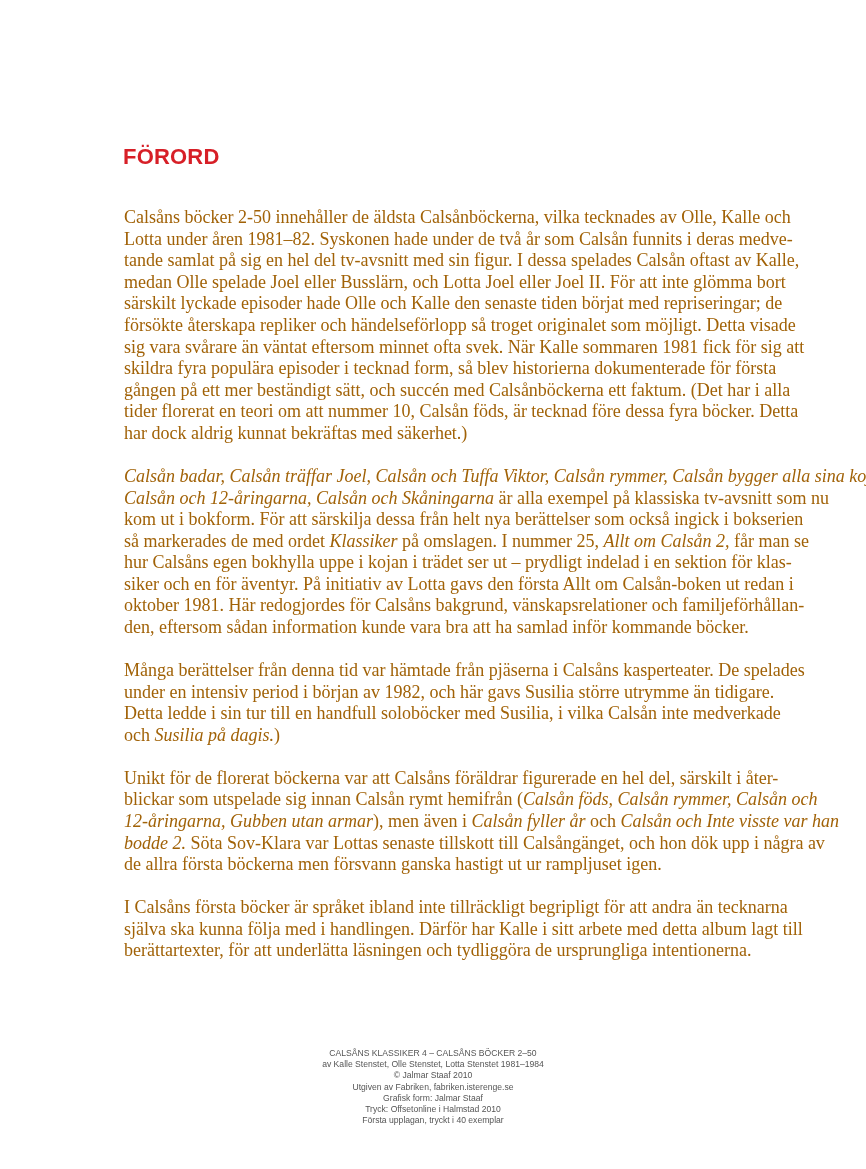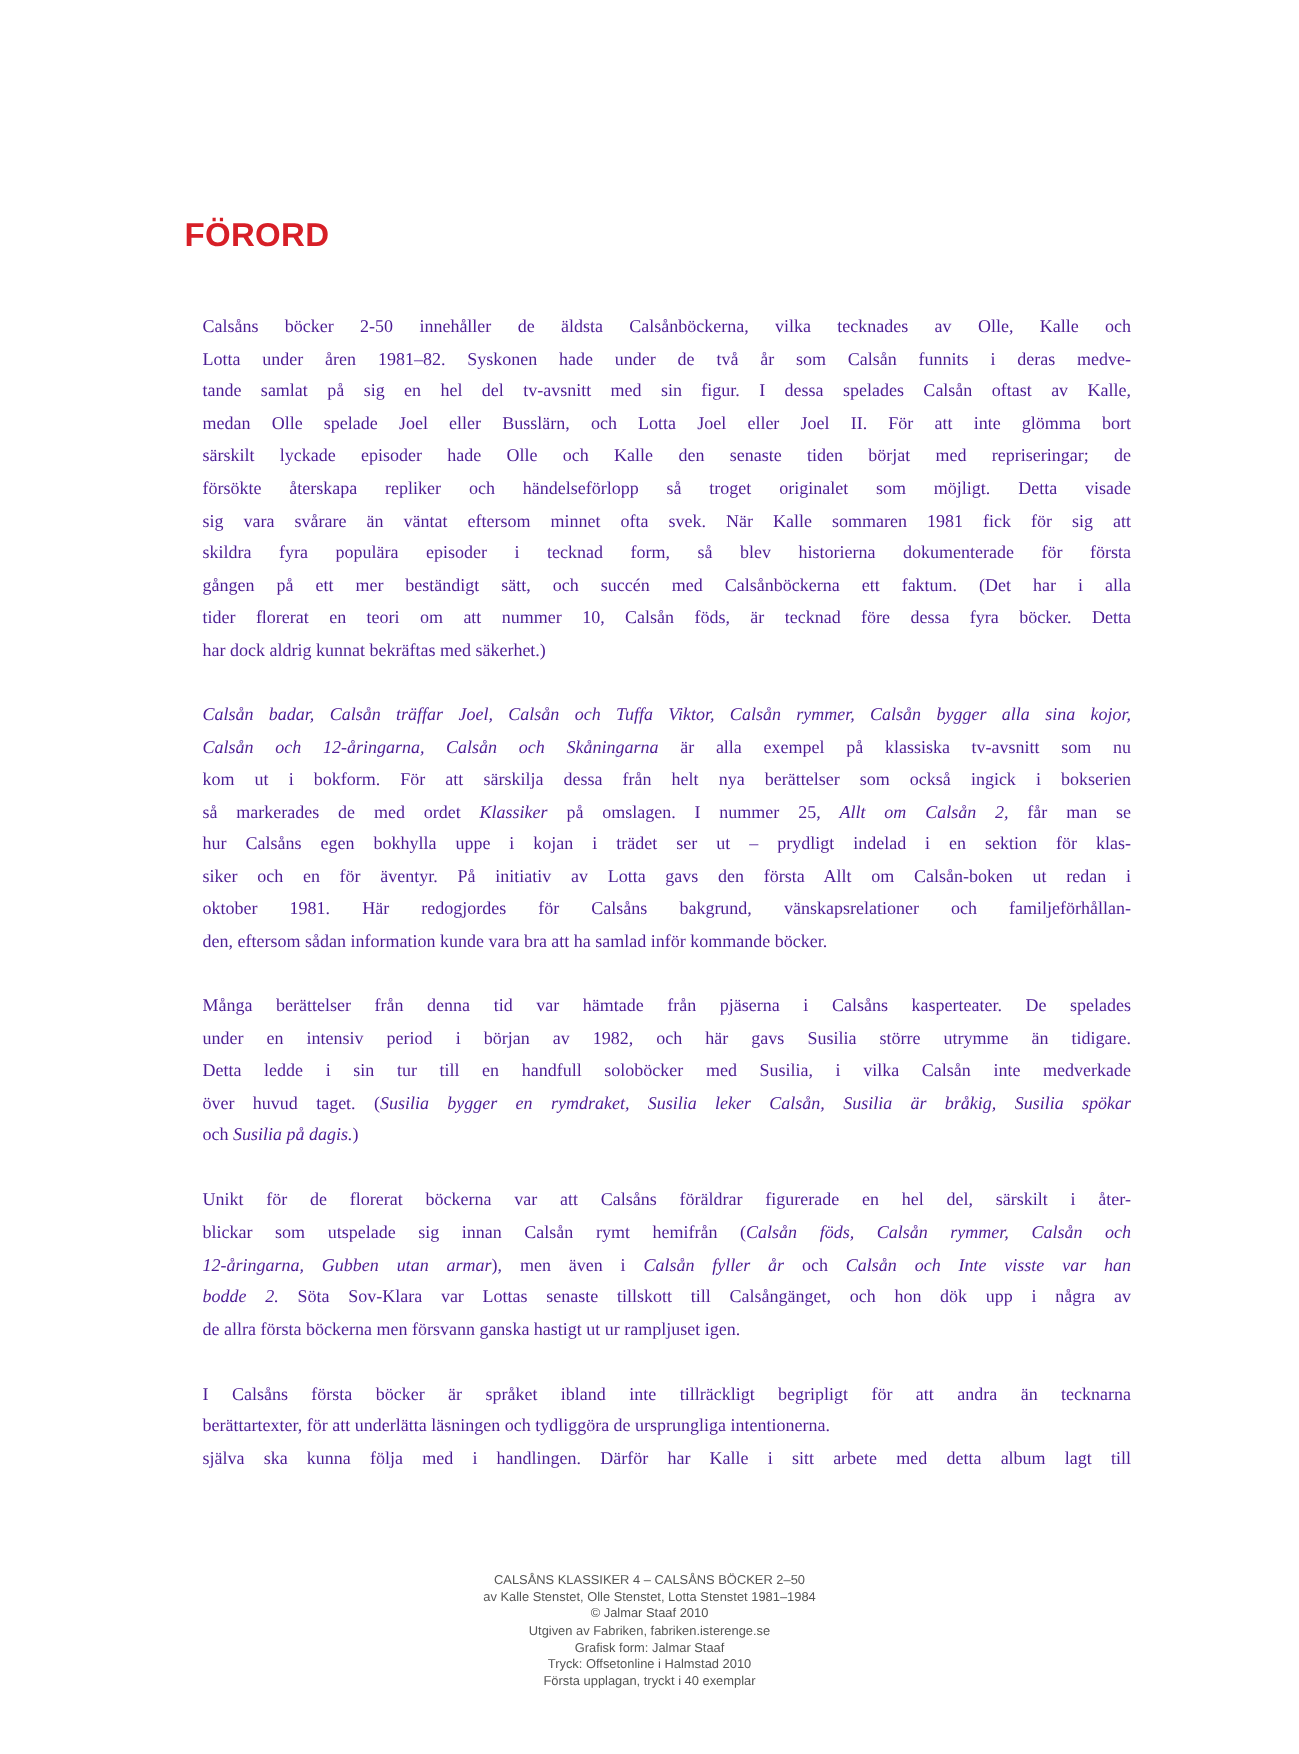--- a/index.html
+++ b/index.html
@@ -4,23 +4,23 @@
 <style>
   html, body { margin: 0; padding: 0; background: #ffffff; }
   body { width: 866px; height: 1169px; position: relative; overflow: hidden; }
   .page { position: absolute; left: 0; top: 0; width: 712px; height: 1169px; background: #fff; border-radius: 21px; }
   .title {
     position: absolute; left: 123px; top: 144px;
     font-family: "Liberation Sans", sans-serif; font-weight: bold;
     font-size: 22px; letter-spacing: 0.2px; color: #d71f27; margin: 0;
   }
   .body {
-    position: absolute; left: 135px; top: 207px; width: 619px;
-    font-family: "Liberation Serif", serif; font-size: 12px; line-height: 21.6px;
-    color: #4c1d95; text-align: justify; hyphens: manual;
+    position: absolute; left: 124px; top: 207px; width: 619px;
+    font-family: "Liberation Serif", serif; font-size: 18px; line-height: 21.6px;
+    color: #a16207; text-align: justify; hyphens: manual;
   }
   .body p { margin: 0 0 21.4px 0; }
   .body p.sig { text-align: left; }
   .line { display: block; text-align: justify; text-align-last: justify; white-space: nowrap; }
   .line.last { text-align-last: left; }
   em { font-style: italic; }
   .colophon {
     position: absolute; left: 233px; top: 1019px; width: 400px;
     font-family: "Liberation Sans", sans-serif; font-size: 8.6px; line-height: 11.2px;
     color: #555; text-align: center; margin-top: 29px;
@@ -55,34 +55,33 @@
           <span class="line"><span>så markerades de med ordet </span><em>Klassiker</em><span> på omslagen. I nummer 25, </span><em>Allt om Calsån 2,</em><span> får man se</span></span>
           <span class="line"><span>hur Calsåns egen bokhylla uppe i kojan i trädet ser ut – prydligt indelad i en sektion för klas-</span></span>
           <span class="line"><span>siker och en för äventyr. På initiativ av Lotta gavs den första Allt om Calsån-boken ut redan i</span></span>
           <span class="line"><span>oktober 1981. Här redogjordes för Calsåns bakgrund, vänskapsrelationer och familjeförhållan-</span></span>
           <span class="line last"><span>den, eftersom sådan information kunde vara bra att ha samlad inför kommande böcker.</span></span>
         </p>
         <p>
           <span class="line"><span>Många berättelser från denna tid var hämtade från pjäserna i Calsåns kasperteater. De spelades</span></span>
           <span class="line"><span>under en intensiv period i början av 1982, och här gavs Susilia större utrymme än tidigare.</span></span>
           <span class="line"><span>Detta ledde i sin tur till en handfull soloböcker med Susilia, i vilka Calsån inte medverkade</span></span>
-          <span class="line"><span>över huvud taget. (</span><em>Susilia bygger en rymdraket, Susilia leker Calsån, Susilia är bråkig, Susilia spökar</em></span>
           <span class="line last"><span>och </span><em>Susilia på dagis.</em><span>)</span></span>
         </p>
         <p>
           <span class="line"><span>Unikt för de florerat böckerna var att Calsåns föräldrar figurerade en hel del, särskilt i åter-</span></span>
           <span class="line"><span>blickar som utspelade sig innan Calsån rymt hemifrån (</span><em>Calsån föds, Calsån rymmer, Calsån och</em></span>
           <span class="line"><em>12-åringarna, Gubben utan armar</em><span>), men även i </span><em>Calsån fyller år</em><span> och </span><em>Calsån och Inte visste var han</em></span>
           <span class="line"><em>bodde 2.</em><span> Söta Sov-Klara var Lottas senaste tillskott till Calsångänget, och hon dök upp i några av</span></span>
           <span class="line last"><span>de allra första böckerna men försvann ganska hastigt ut ur rampljuset igen.</span></span>
         </p>
         <p>
           <span class="line"><span>I Calsåns första böcker är språket ibland inte tillräckligt begripligt för att andra än tecknarna</span></span>
+          <span class="line"><span>själva ska kunna följa med i handlingen. Därför har Kalle i sitt arbete med detta album lagt till</span></span>
           <span class="line last"><span>berättartexter, för att underlätta läsningen och tydliggöra de ursprungliga intentionerna.</span></span>
-          <span class="line"><span>själva ska kunna följa med i handlingen. Därför har Kalle i sitt arbete med detta album lagt till</span></span>
         </p>
       </div>
   </div>
 
   <div class="colophon" id="colophon">
       <div>CALSÅNS KLASSIKER 4 – CALSÅNS BÖCKER 2–50</div>
       <div>av Kalle Stenstet, Olle Stenstet, Lotta Stenstet 1981–1984</div>
       <div>© Jalmar Staaf 2010</div>
       <div>Utgiven av Fabriken, fabriken.isterenge.se</div>
       <div>Grafisk form: Jalmar Staaf</div>

